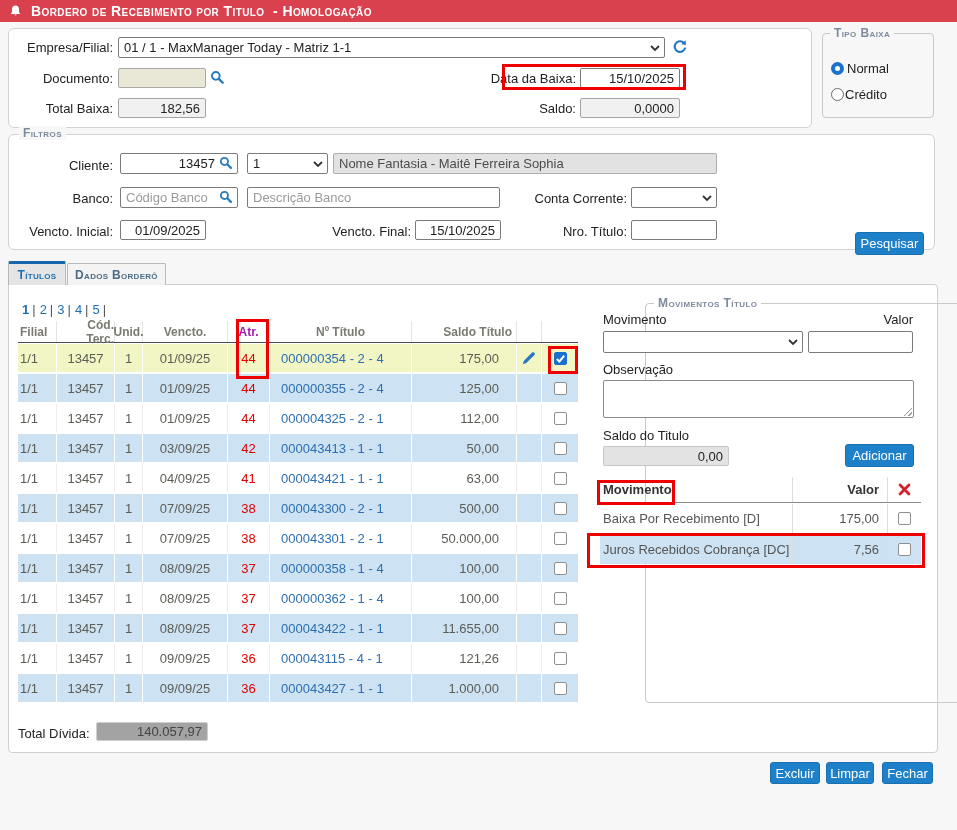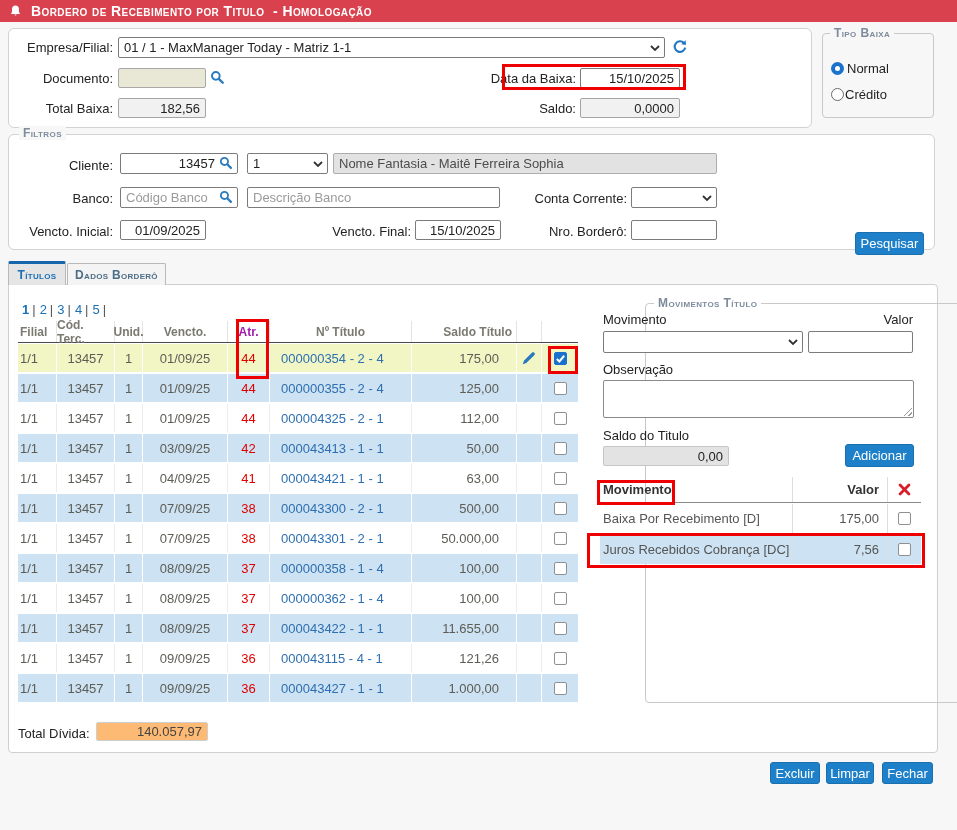--- a/index.html
+++ b/index.html
@@ -52,21 +52,21 @@
   
   .pager { position:absolute; left:18px; top:302px; display:flex; align-items:center; z-index:2; font-size:13px; }
   .pg-num { color:#1a6fb5; margin:0 3px 0 4px; cursor:pointer; }
   .pg-num.cur { font-weight:bold; }
   .pg-sep { color:#555; }
 
   
   .t-head { position:absolute; left:18px; top:321px; width:560px; height:22px; display:flex;
             border-bottom:1px solid #4a4a4a; z-index:2; }
   .th { font-size:12px; font-weight:bold; color:#7b7a70; display:flex; align-items:center; justify-content:center;
-        border-right:1px solid #e4e4e4; }
+        border-right:1px solid #e4e4e4;text-align:right; }
   .th:last-child { border-right:none; }
   .t-body { position:absolute; left:18px; top:344px; width:560px; z-index:2; }
   .t-row { display:flex; height:28px; margin-bottom:2px; }
   .t-row.white { background:#fff; }
   .t-row.blue  { background:#cde2f2; }
   .t-row.sel   { background:#f2f6c5; }
   .tc { font-size:13px; color:#5d5c55; display:flex; align-items:center; justify-content:center; height:28px; }
   .t-row.white .tc { border-right:1px solid #ececec; }
   .t-row.blue .tc, .t-row.sel .tc { border-right:1px solid #fff; }
   .tc:last-child { border-right:none !important; }
@@ -204,21 +204,21 @@
         <svg width="10" height="6" viewBox="0 0 10 6">
           <polyline points="1,1 5,5 9,1" fill="none" stroke="#333" stroke-width="1.8"></polyline>
         </svg>
       </span>
   </div>
 
   <span class="lbl" style="left:9px; top:224px; width:104px;">Vencto. Inicial:</span>
   <input class="inp r" style="left: 120px; top: 220px; width: 86px; height: 20px;" value="01/09/2025">
   <span class="lbl" style="left:300px; top:224px; width:111px;">Vencto. Final:</span>
   <input class="inp r" style="left: 415px; top: 220px; width: 86px; height: 20px;" value="15/10/2025">
-  <span class="lbl" style="left:520px; top:224px; width:107px;">Nro. Borderô:</span>
+  <span class="lbl" style="left:520px; top:224px; width:107px;">Nro. Título:</span>
   <input class="inp" style="left: 631px; top: 220px; width: 86px; height: 20px;" value="">
   <div class="btn" style="left:855px; top:212px; width:69px; height:23px;margin-top:20px;">Pesquisar</div>
 
   <div class="tab active" style="left:8px; top:261px; width:58px; height:24px;">Títulos</div>
   <div class="tab idle" style="left:67px; top:263px; width:99px; height:22px;">Dados Borderô</div>
 
   <div class="mainpanel"></div>
 
   <div class="pager">
       <span class="pg-num cur">1</span>
@@ -429,21 +429,21 @@
         </div>
         <div class="tc c7">1.000,00</div>
         <div class="tc c8"></div>
         <div class="tc c9">
           <div class="cb"></div>
         </div>
       </div>
     </div>
 
   <span class="lbl-l" style="left:18px; top:726px; z-index:2;">Total Dívida:</span>
-  <input class="inp r" style="left: 96px; top: 722px; width: 112px; height: 19px; background: #fdba74; border-color: rgb(207, 207, 207); color: rgb(68, 68, 68); z-index: 2;" readonly="" value="140.057,97">
+  <input class="inp r" style="left: 96px; top: 722px; width: 112px; height: 19px; background: #a3a3a3; border-color: rgb(207, 207, 207); color: rgb(68, 68, 68); z-index: 2;" readonly="" value="140.057,97">
 
   <div class="fset" style="left:597px; top:303px; width:329px; height:400px; z-index:2;margin-left:48px;">
     <span class="legend onwhite">Movimentos Título</span>
   </div>
   <span class="lbl-l" style="left:603px; top:312px; z-index:2;">Movimento</span>
   <span class="lbl" style="left:850px; top:312px; width:63px; z-index:2;">Valor</span>
   <div class="selbox" style="left:603px; top:331px; width:200px; height:22px; z-index:2;">
     <span></span>
     <span class="chev">
         <svg width="10" height="6" viewBox="0 0 10 6">

